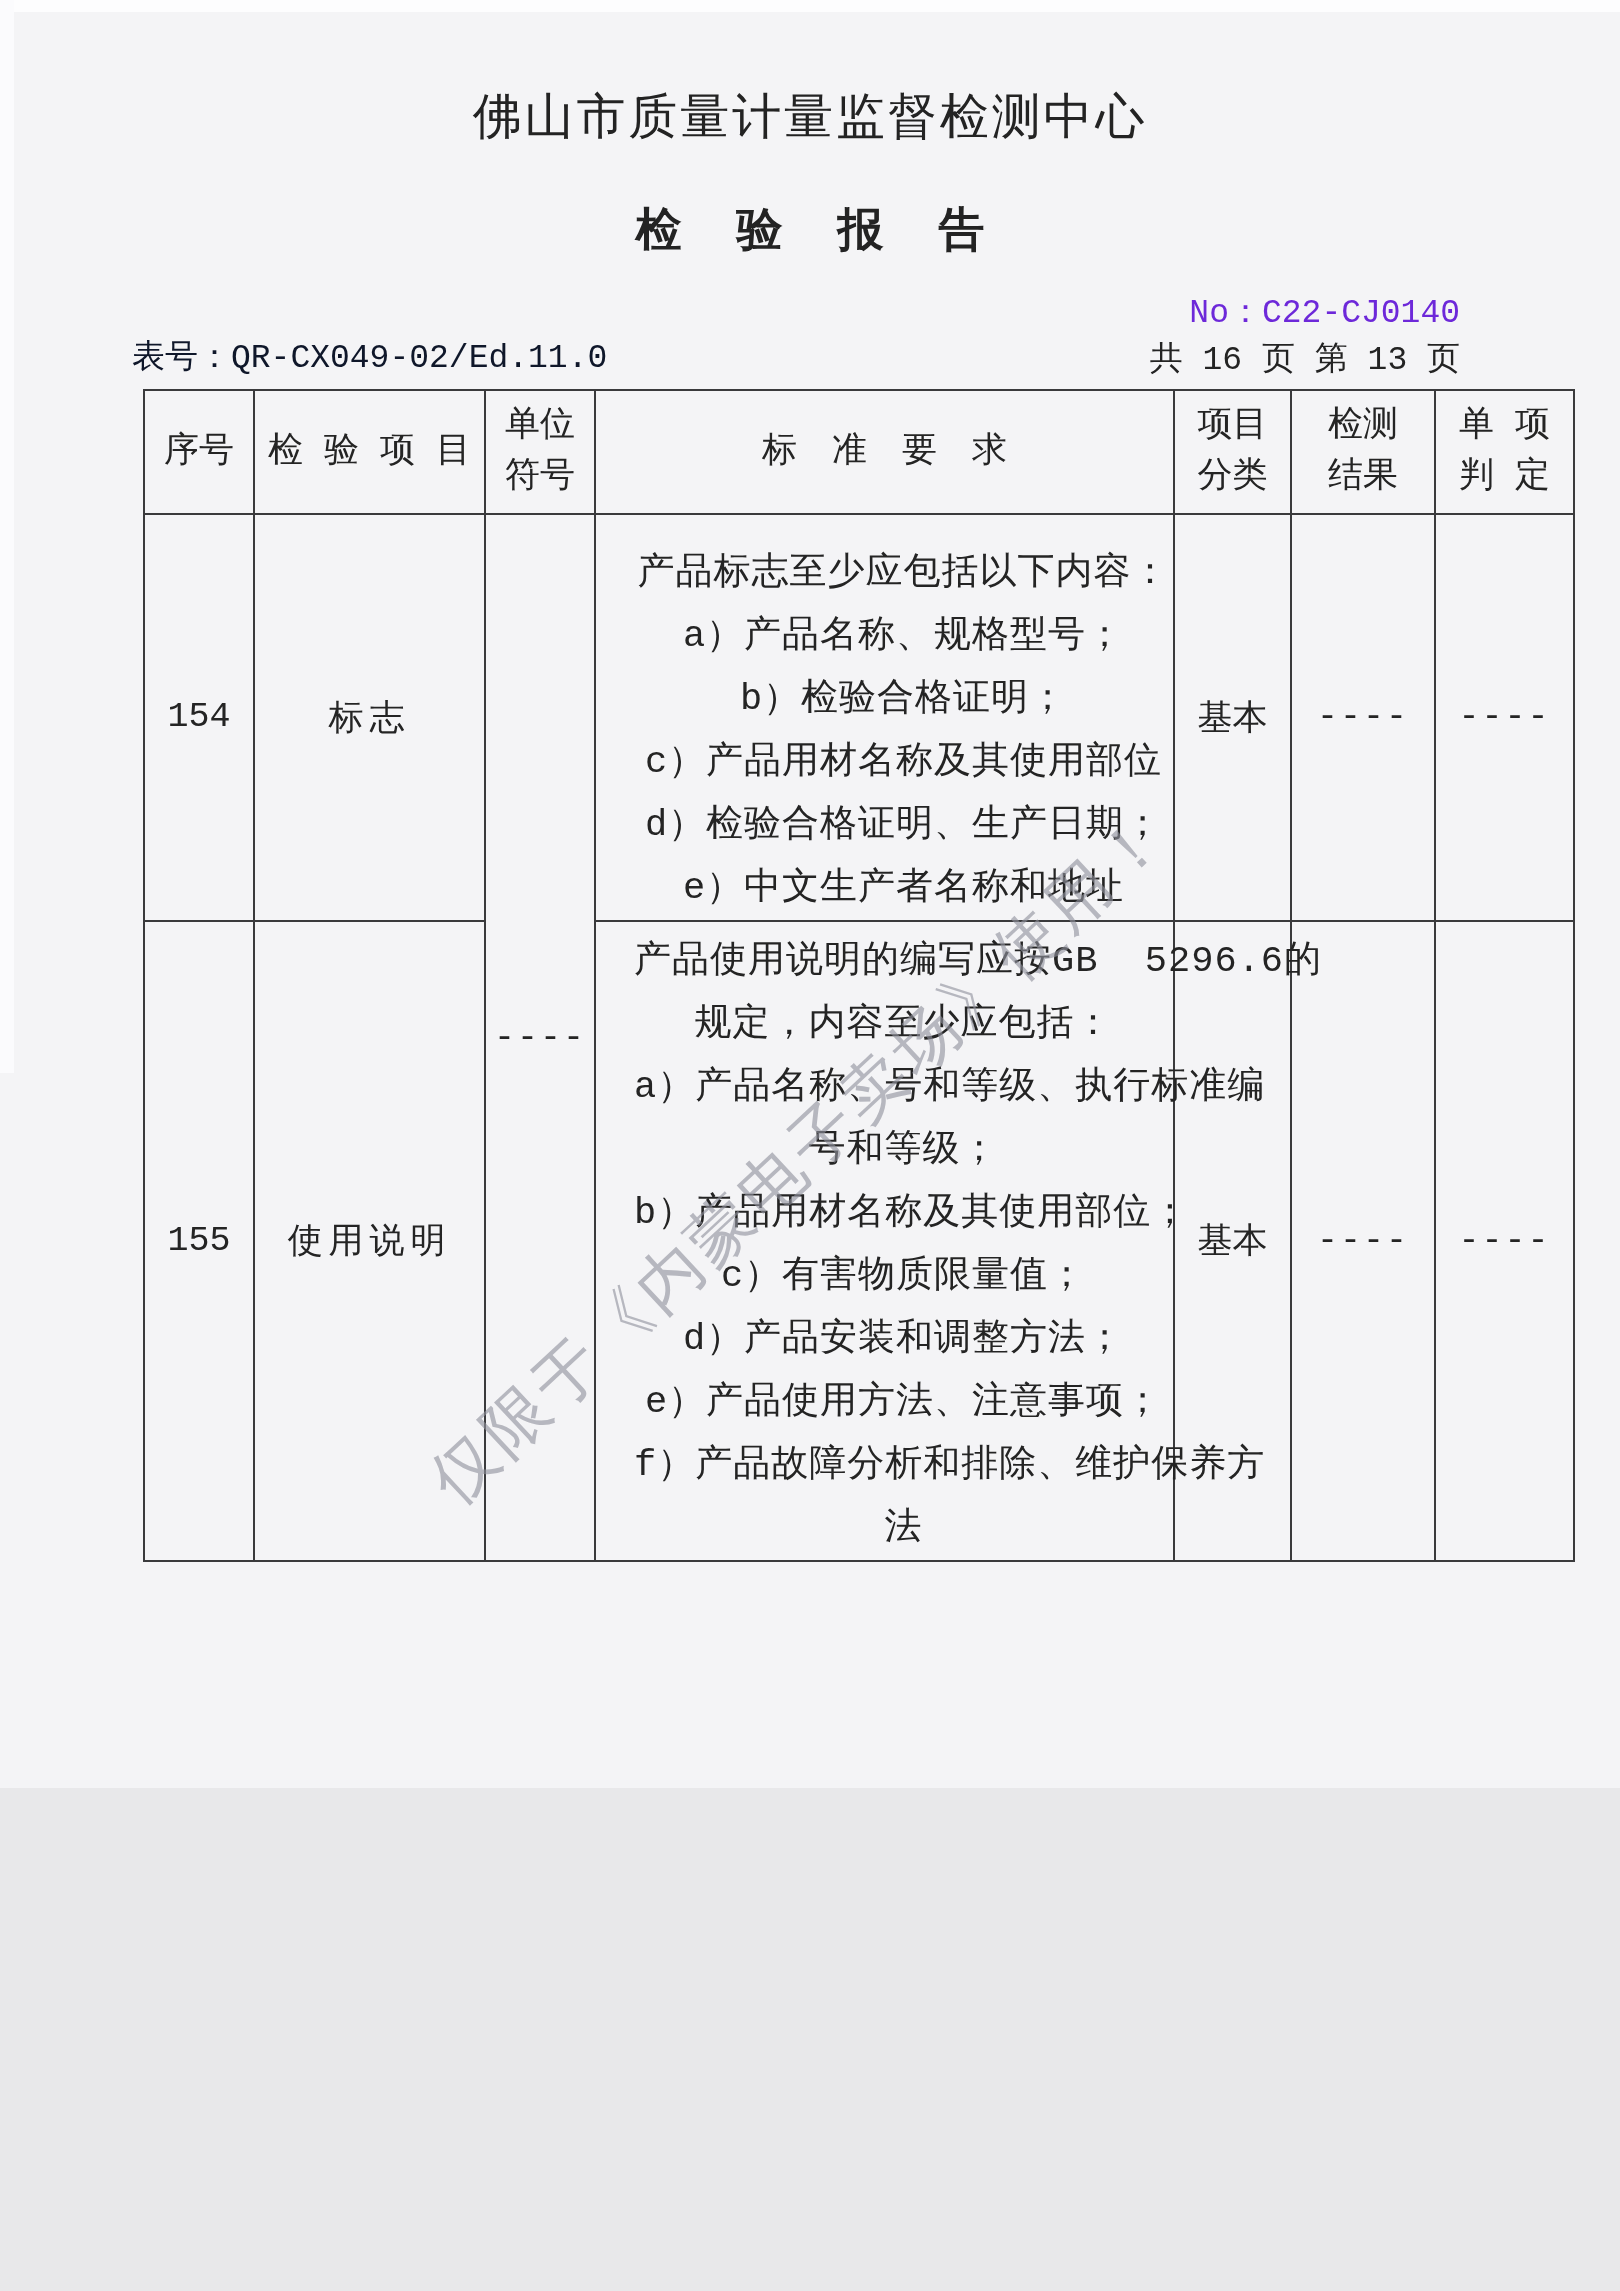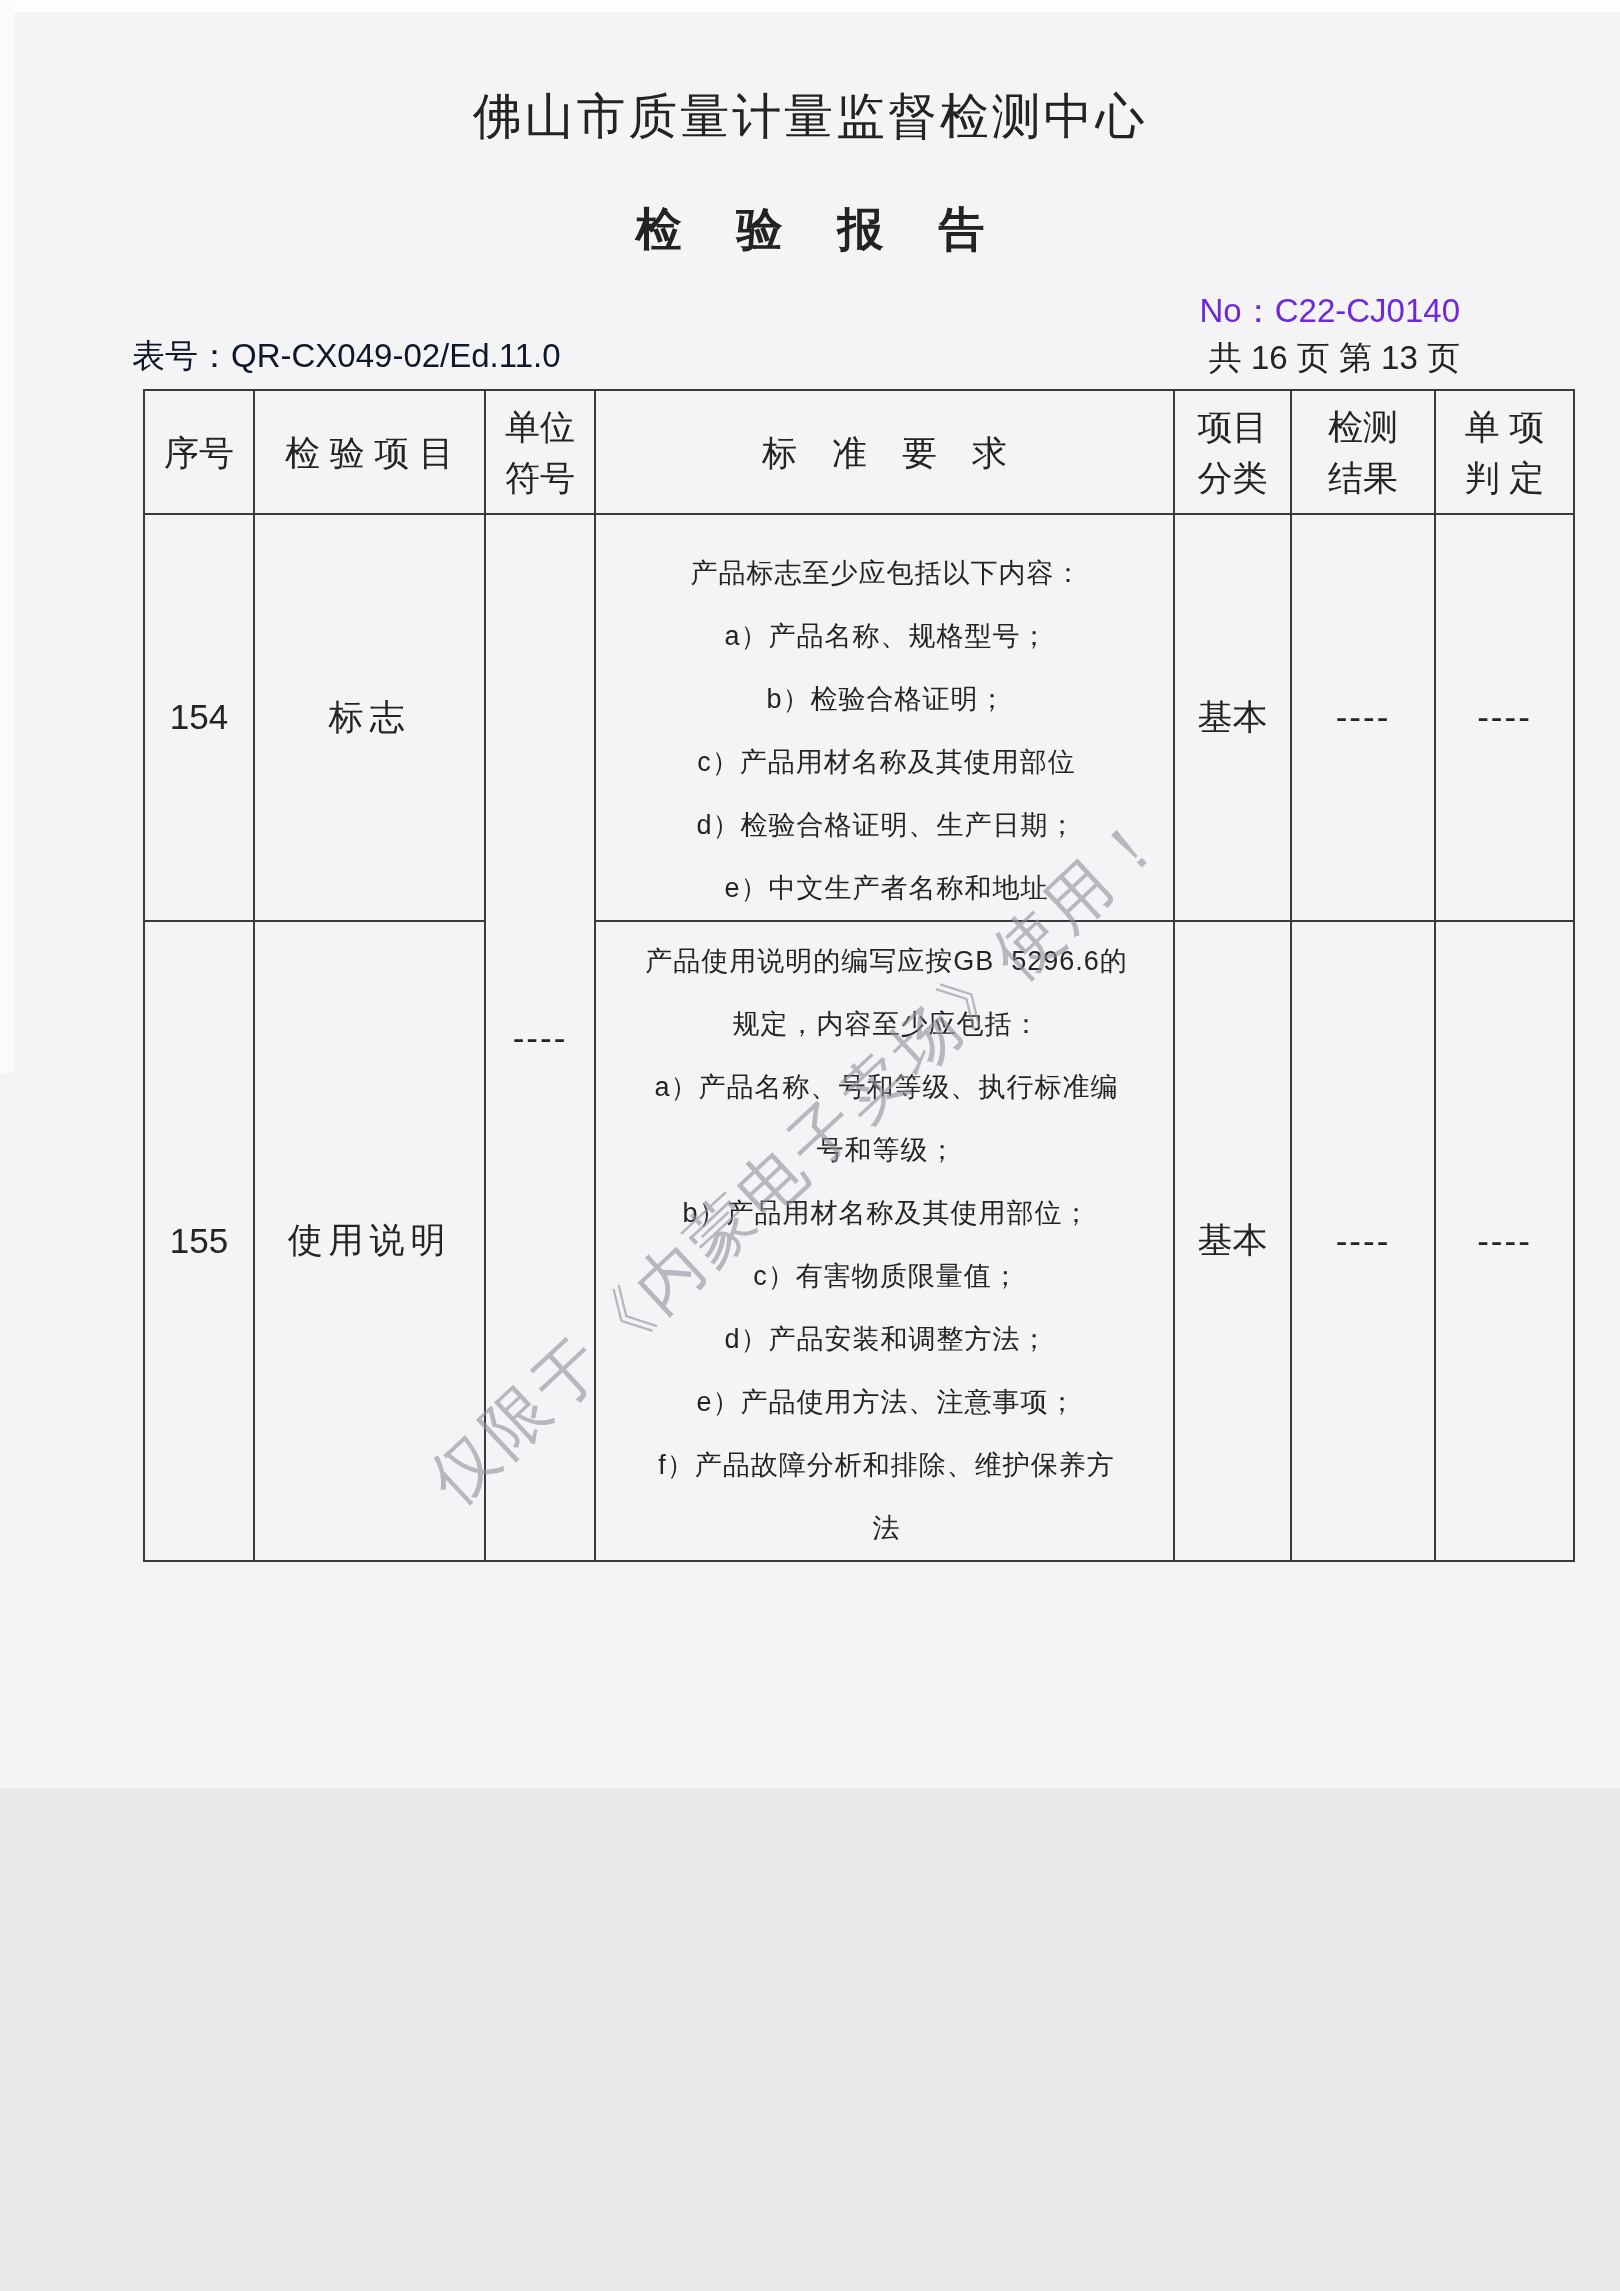--- a/index.html
+++ b/index.html
@@ -1,20 +1,20 @@
 <!DOCTYPE html>
 <html><head>
 <meta charset="utf-8">
 <style>
   html,body{margin:0;padding:0;background:#e8e8ea;}
   .page{
     position:relative;
     width:1620px;height:1788px;
     background:#f4f4f6;
-    font-family:Liberation Sans, sans-serif;
+    font-family:Liberation Mono, monospace;
     color:#1f1f1f;
     overflow:hidden;
   }
   .scan-edge-top{position:absolute;top:0;left:0;width:100%;height:11.8px;background:#fdfdfe;}
   .scan-edge-left{position:absolute;top:0;left:0;width:13.7px;height:60%;background:#fbfbfd;}
 
   .org-title{
     position:absolute;top:84px;left:0;width:100%;
     text-align:center;font-size:49px;letter-spacing:2.9px;
     color:#232323;
@@ -50,24 +50,24 @@
     padding:0;
   }
   table.report{border:2.9px solid #2f2f31;margin-left:47px;}
   td.hdr{font-size:33px;line-height:51px;color:#2a2a2a;}
   td.item-cell{letter-spacing:5.9px;}
   td.req-cell{
     text-align:left;vertical-align:top;
   }
   .req-line{
     white-space:pre;
-    padding-left:4px;
+    padding-left:38px;
     letter-spacing:1px;
     line-height:63px;
-    font-size:27px;
+    font-size:37px;
   }
   .req-pad-154{padding-top:26.5px;}
   .req-pad-155{padding-top:8.8px;}
   .dash{letter-spacing:2px;}
 
   .watermark{
     position:absolute;top:1157px;left:799px;
     transform:translate(-50%,-50%) rotate(-43deg);
     transform-origin:center center;
     font-size:65px;letter-spacing:4.9px;white-space:nowrap;

